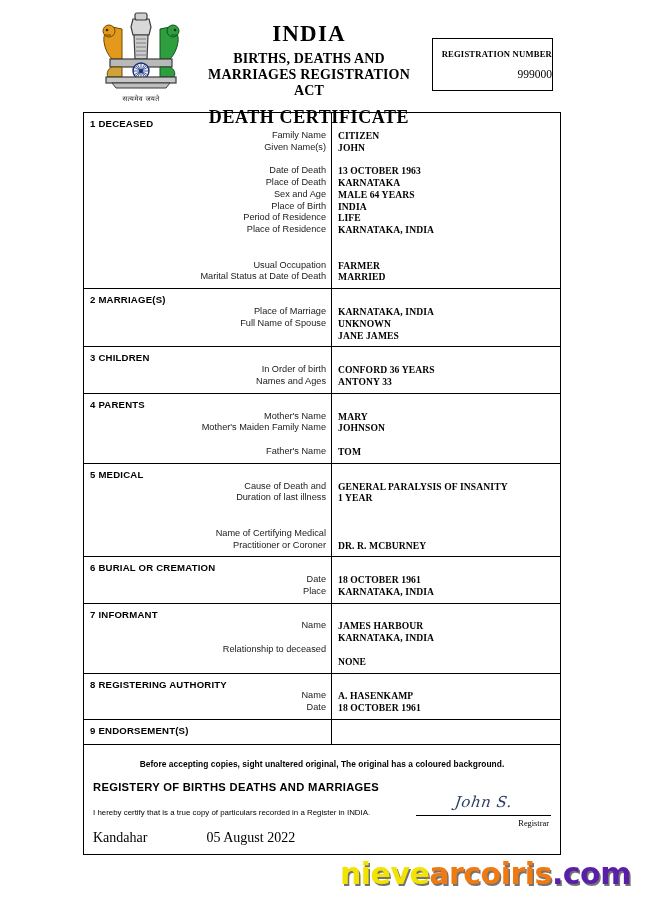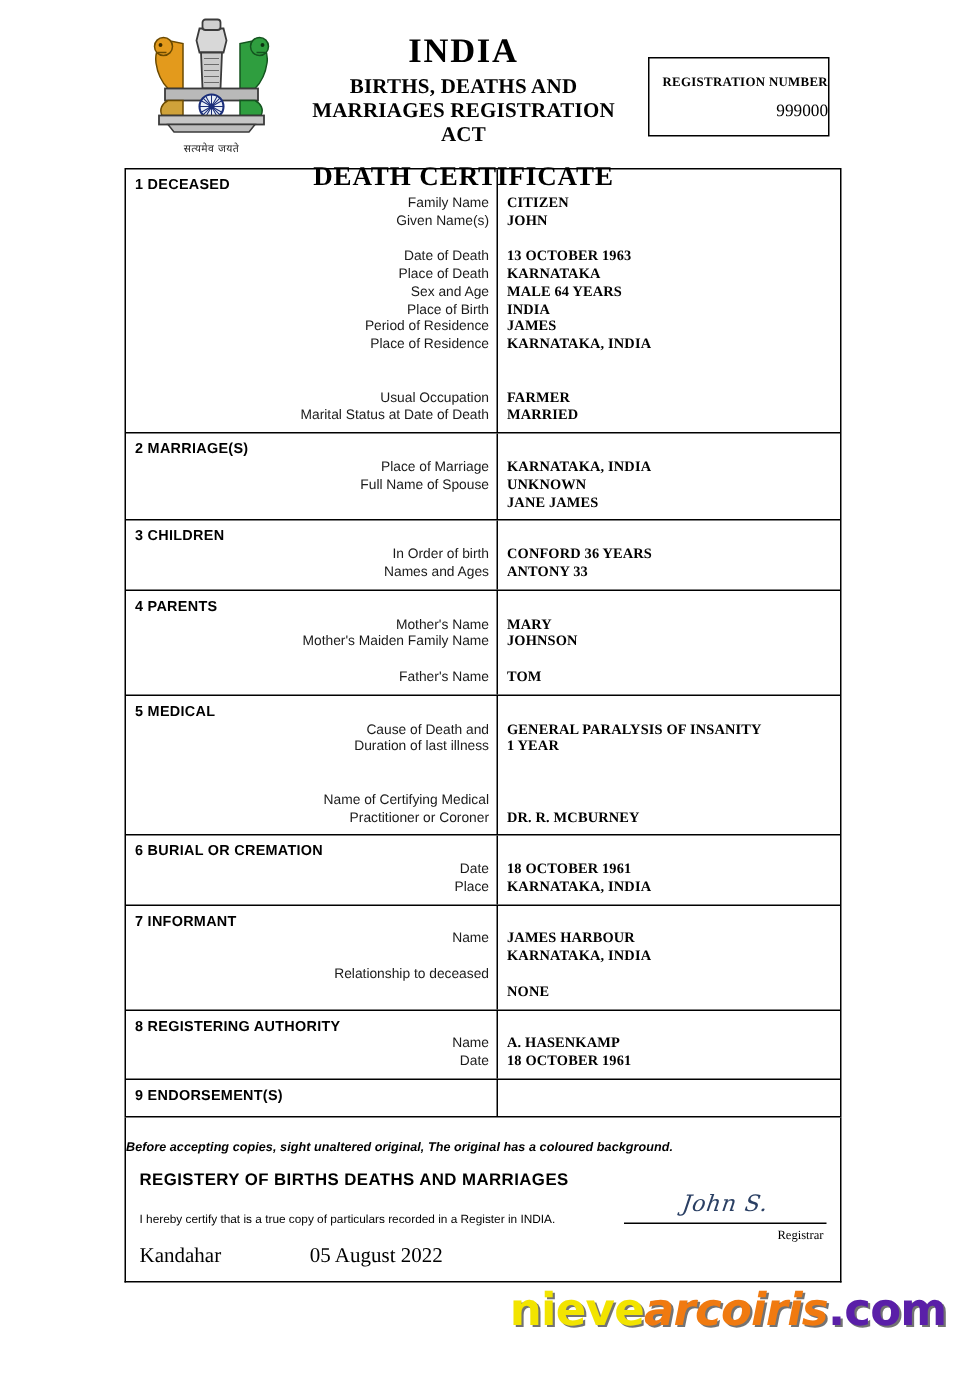--- a/index.html
+++ b/index.html
@@ -173,26 +173,26 @@
   
   .footer {
     border: 1.5px solid #000;
     border-top: none;
     box-sizing: border-box;
     padding: 0;
     position: relative;
     height: 110px;
   }
   .footer-notice {
+    text-align: center;
     font-size: 8.4px;
     font-weight: bold;
     color: #000;
     padding-top: 14px;
     letter-spacing: .05px;
-    font-style: italic;
   }
   .footer-registry {
     font-size: 11.2px;
     font-weight: bold;
     color: #000;
     padding: 12px 0 0 9px;
     letter-spacing: .3px;
   }
   .footer-certify {
     font-size: 7.9px;
@@ -252,21 +252,21 @@
     text-align: right;
     padding-right: 14px;
     box-sizing: border-box;
     font-family: "DejaVu Sans", sans-serif;
     font-weight: bold;
     font-size: 30px;
     letter-spacing: -0.5px;
     text-shadow: 1.5px 1.5px 0 rgba(0,0,0,0.55);
   }
   .wm-a { color: #f2e400; }
-  .wm-b { color: #f07a10; font-style: italic; }
+  .wm-b { color: #f07a10; }
   .wm-c { color: #5a1fa8; }
 </style>
 </head>
 <body>
 
 <div id="certificate">
 
   <div class="header">
 
     <div class="emblem">
@@ -343,21 +343,21 @@
         <div class="col-right">
           <div class="value-list">
             <div class="spacer-1"></div>
             <div class="val">CITIZEN</div>
             <div class="val">JOHN</div>
             <div class="spacer-1"></div>
             <div class="val">13 OCTOBER 1963</div>
             <div class="val">KARNATAKA</div>
             <div class="val">MALE 64 YEARS</div>
             <div class="val">INDIA</div>
-            <div class="val">JAMES</div>
+            <div class="val">LIFE</div>
             <div class="val">KARNATAKA, INDIA</div>
             <div class="spacer-1"></div>
             <div class="spacer-1"></div>
             <div class="val">FARMER</div>
             <div class="val">MARRIED</div>
           </div>
         </div>
       </div>
     </div>
 

